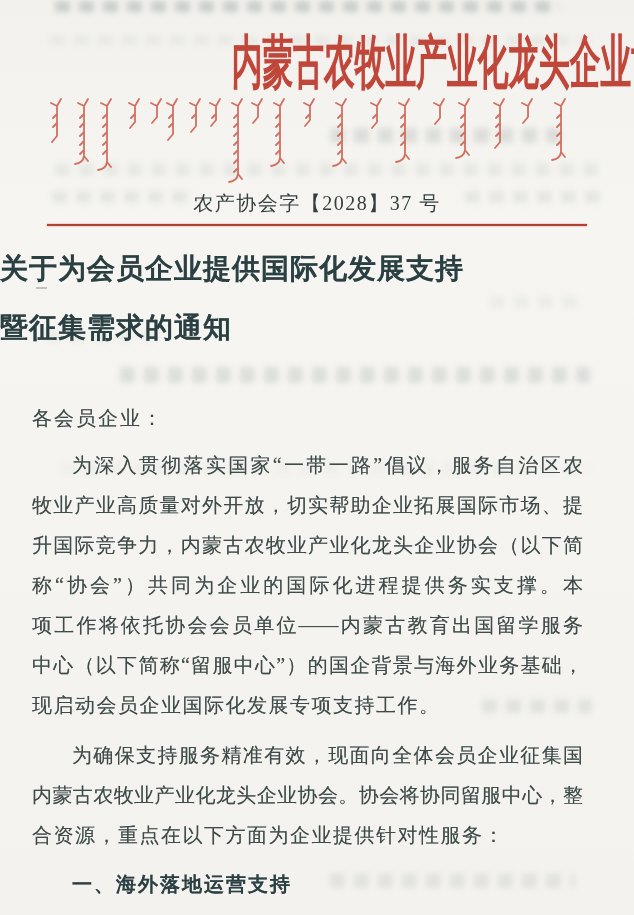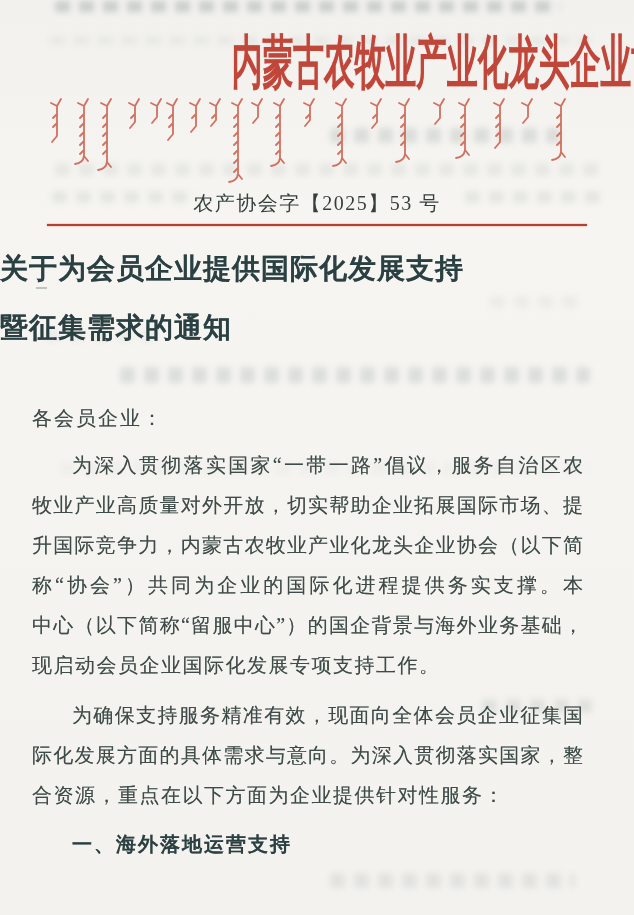--- a/index.html
+++ b/index.html
@@ -129,39 +129,40 @@
       <path d="M336 5 L342 8 M346 1 L342 8 M342 8 V60 M342 16 l-4 4 M342 25 l-4 4 M342 34 l-4 4 M342 43 l-4 4 M342 52 l-4 4 M342 60 q-1 7 -9 8 M342 60 l4 5"></path>
       <path d="M371 5 L377 8 M381 1 L377 8 M377 8 V24 M377 16 l-4 4 M377 24 l-5 6"></path>
       <path d="M399 5 L405 8 M409 1 L405 8 M405 8 V56 M405 16 l-4 4 M405 25 l-4 4 M405 34 l-4 4 M405 43 l-4 4 M405 56 q-1 7 -9 8 M405 56 l4 5"></path>
       <path d="M434 5 L440 8 M444 1 L440 8 M440 8 V20 M440 20 l-5 6"></path>
       <path d="M459 5 L465 8 M469 1 L465 8 M465 8 V52 M465 16 l-4 4 M465 25 l-4 4 M465 34 l-4 4 M465 43 l-4 4 M465 52 q-1 7 -9 8 M465 52 l4 5"></path>
       <path d="M494 5 L500 8 M504 1 L500 8 M500 8 V44 M500 16 l-4 4 M500 25 l-4 4 M500 34 l-4 4 M500 44 l-5 6"></path>
       <path d="M522 5 L528 8 M532 1 L528 8 M528 8 V19 M528 19 l-5 6"></path>
       <path d="M555 5 L561 8 M565 1 L561 8 M561 8 V54 M561 16 l-4 4 M561 25 l-4 4 M561 34 l-4 4 M561 43 l-4 4 M561 54 q-1 7 -9 8 M561 54 l4 5"></path>
     </svg>
 
-  <div class="doc-num">农产协会字【2025】53 号</div>
+  <div class="doc-num">农产协会字【2028】37 号</div>
 
   <div class="red-rule"></div>
 
   <div class="doc-title t1">关于为会员企业提供国际化发展支持</div>
   <div class="doc-title t2">暨征集需求的通知</div>
 
   <div class="body-text">
     <div class="salutation">各会员企业：</div>
     <div class="para p1">
         <div class="tline tindent">为深入贯彻落实国家“一带一路”倡议，服务自治区农</div>
         <div class="tline">牧业产业高质量对外开放，切实帮助企业拓展国际市场、提</div>
         <div class="tline">升国际竞争力，内蒙古农牧业产业化龙头企业协会（以下简</div>
         <div class="tline">称“协会”）共同为企业的国际化进程提供务实支撑。本</div>
+        <div class="tline">项工作将依托协会会员单位——内蒙古教育出国留学服务</div>
         <div class="tline">中心（以下简称“留服中心”）的国企背景与海外业务基础，</div>
         <div class="tline tlast">现启动会员企业国际化发展专项支持工作。</div>
       </div>
     <div class="para p2">
         <div class="tline tindent">为确保支持服务精准有效，现面向全体会员企业征集国</div>
-        <div class="tline">际化发展方面的具体需求与意向。为深入贯彻落实国家，整</div>
+        <div class="tline">内蒙古农牧业产业化龙头企业协会。协会将协同留服中心，整</div>
         <div class="tline tlast">合资源，重点在以下方面为企业提供针对性服务：</div>
       </div>
     <div class="section-heading">一、海外落地运营支持</div>
   </div>
 
   <div class="edge-dash"></div>
 </div>
 
 </body></html>

